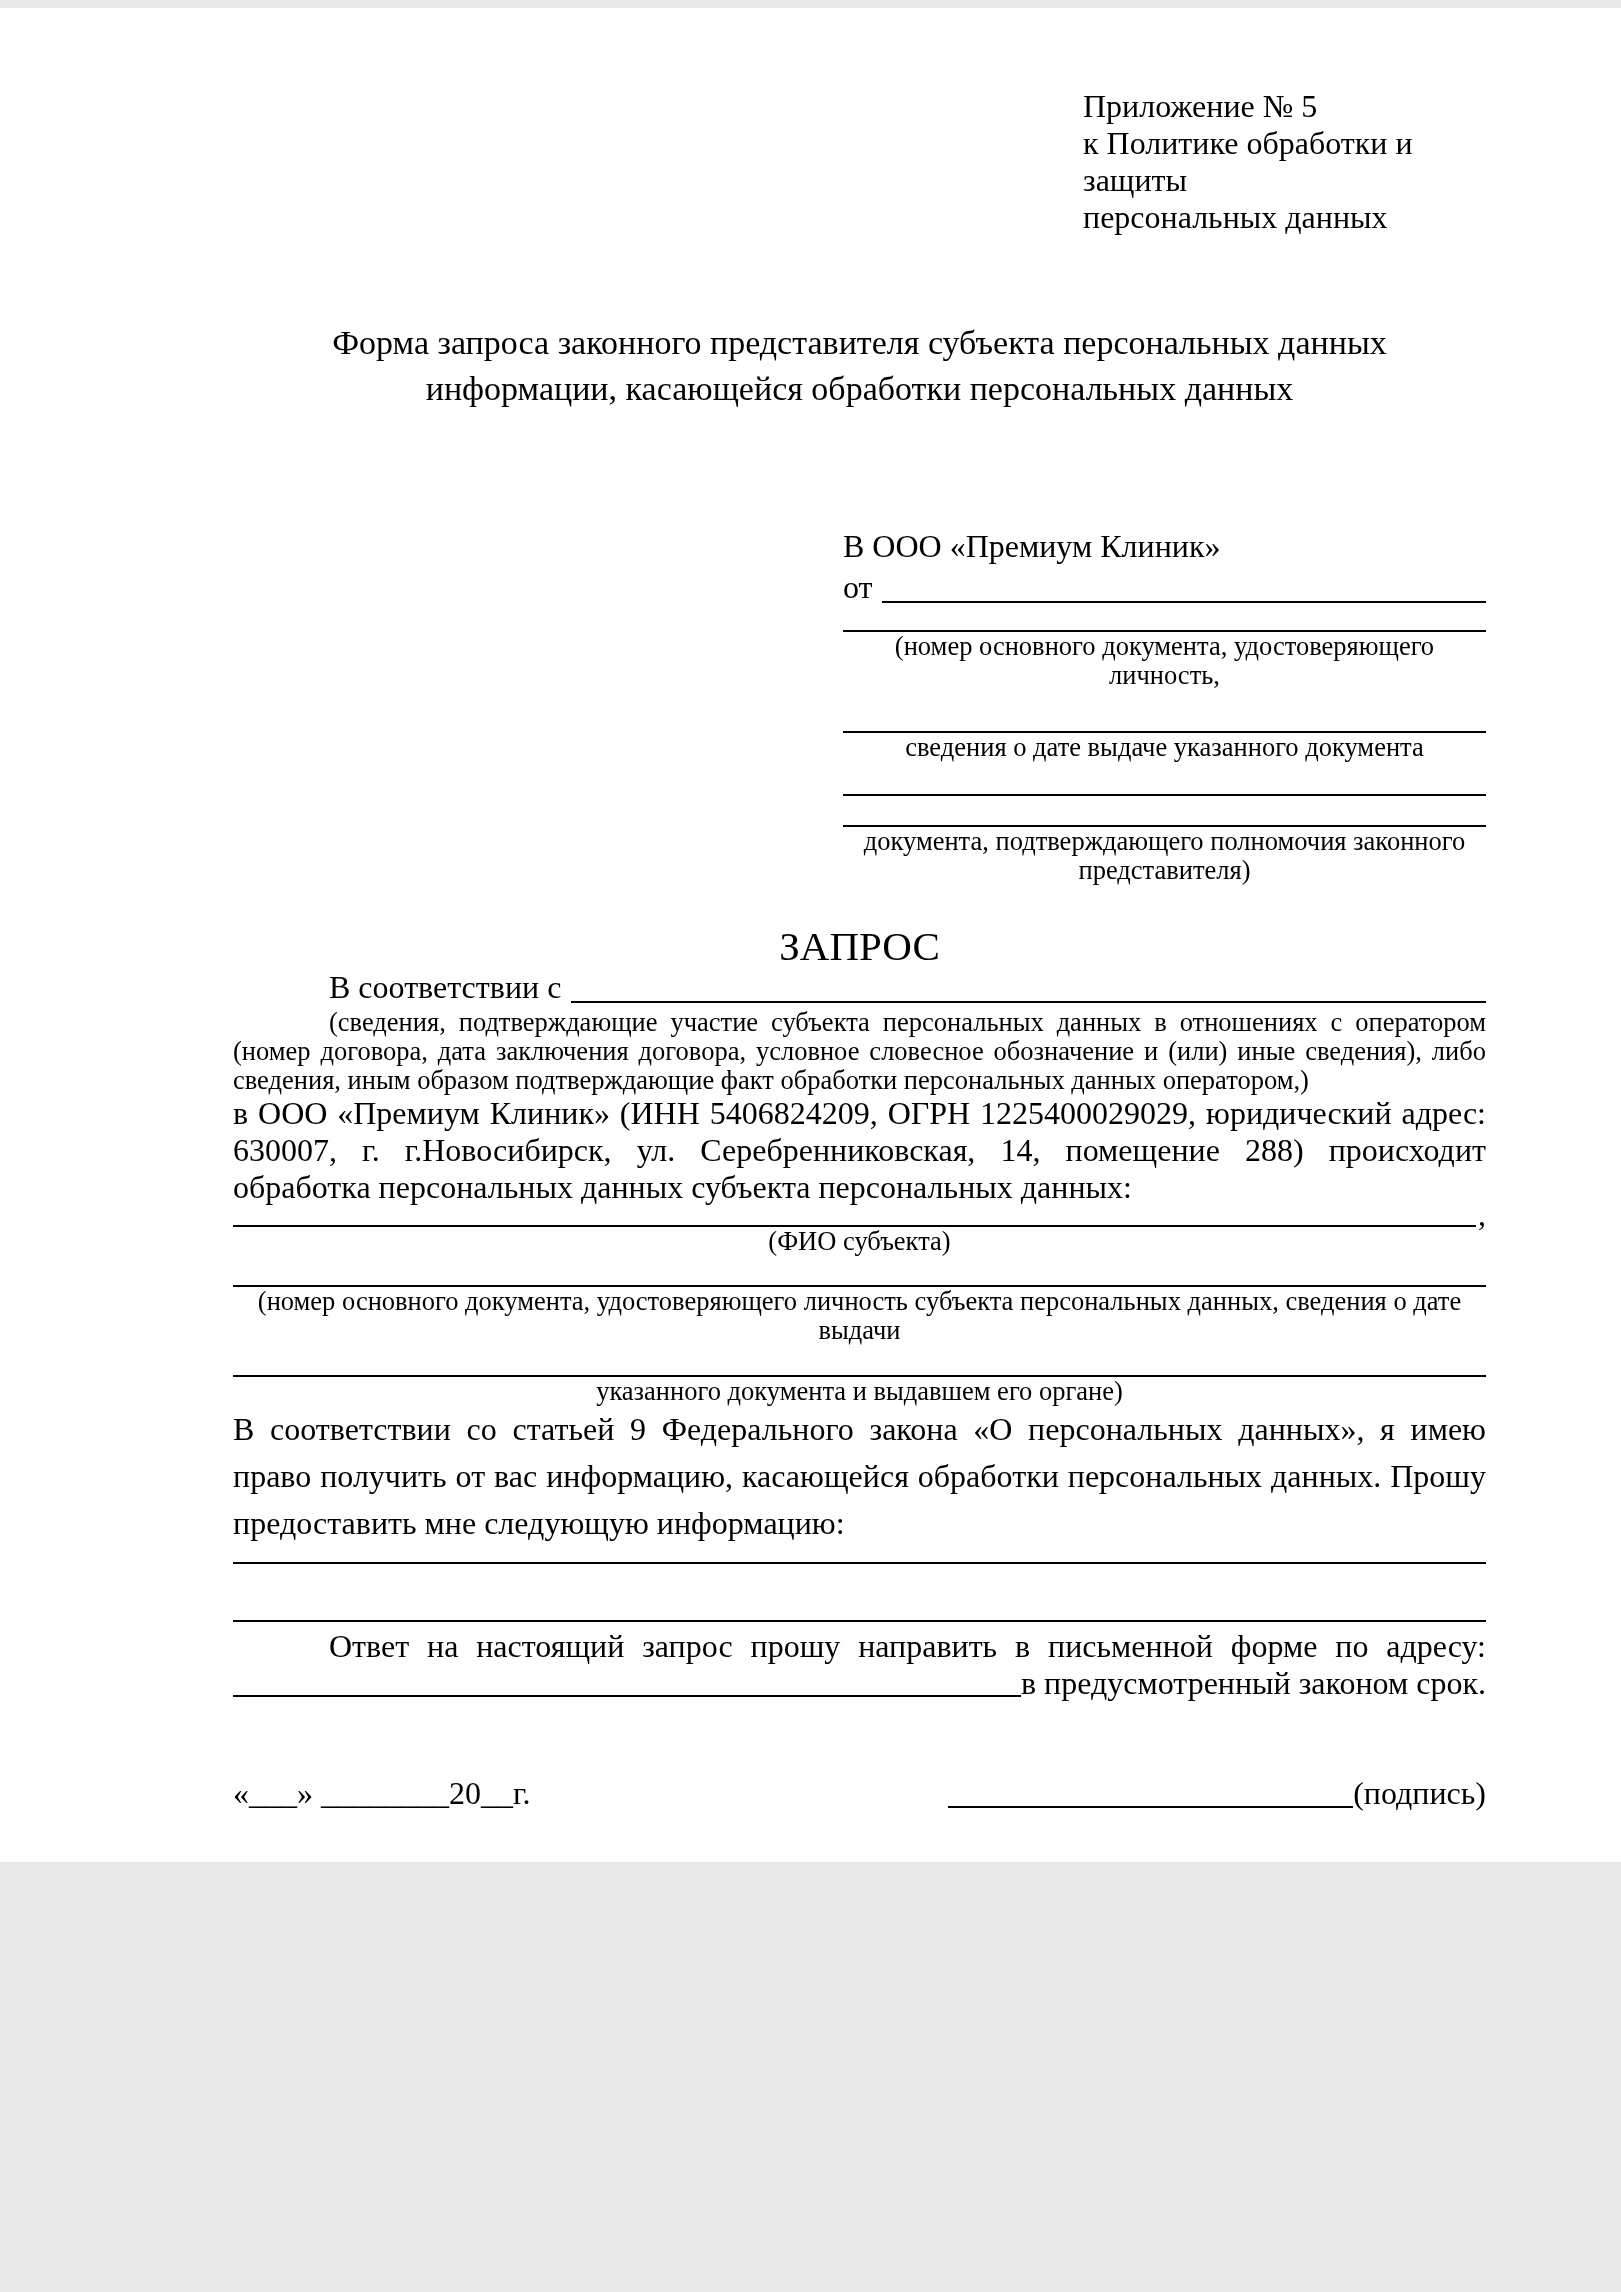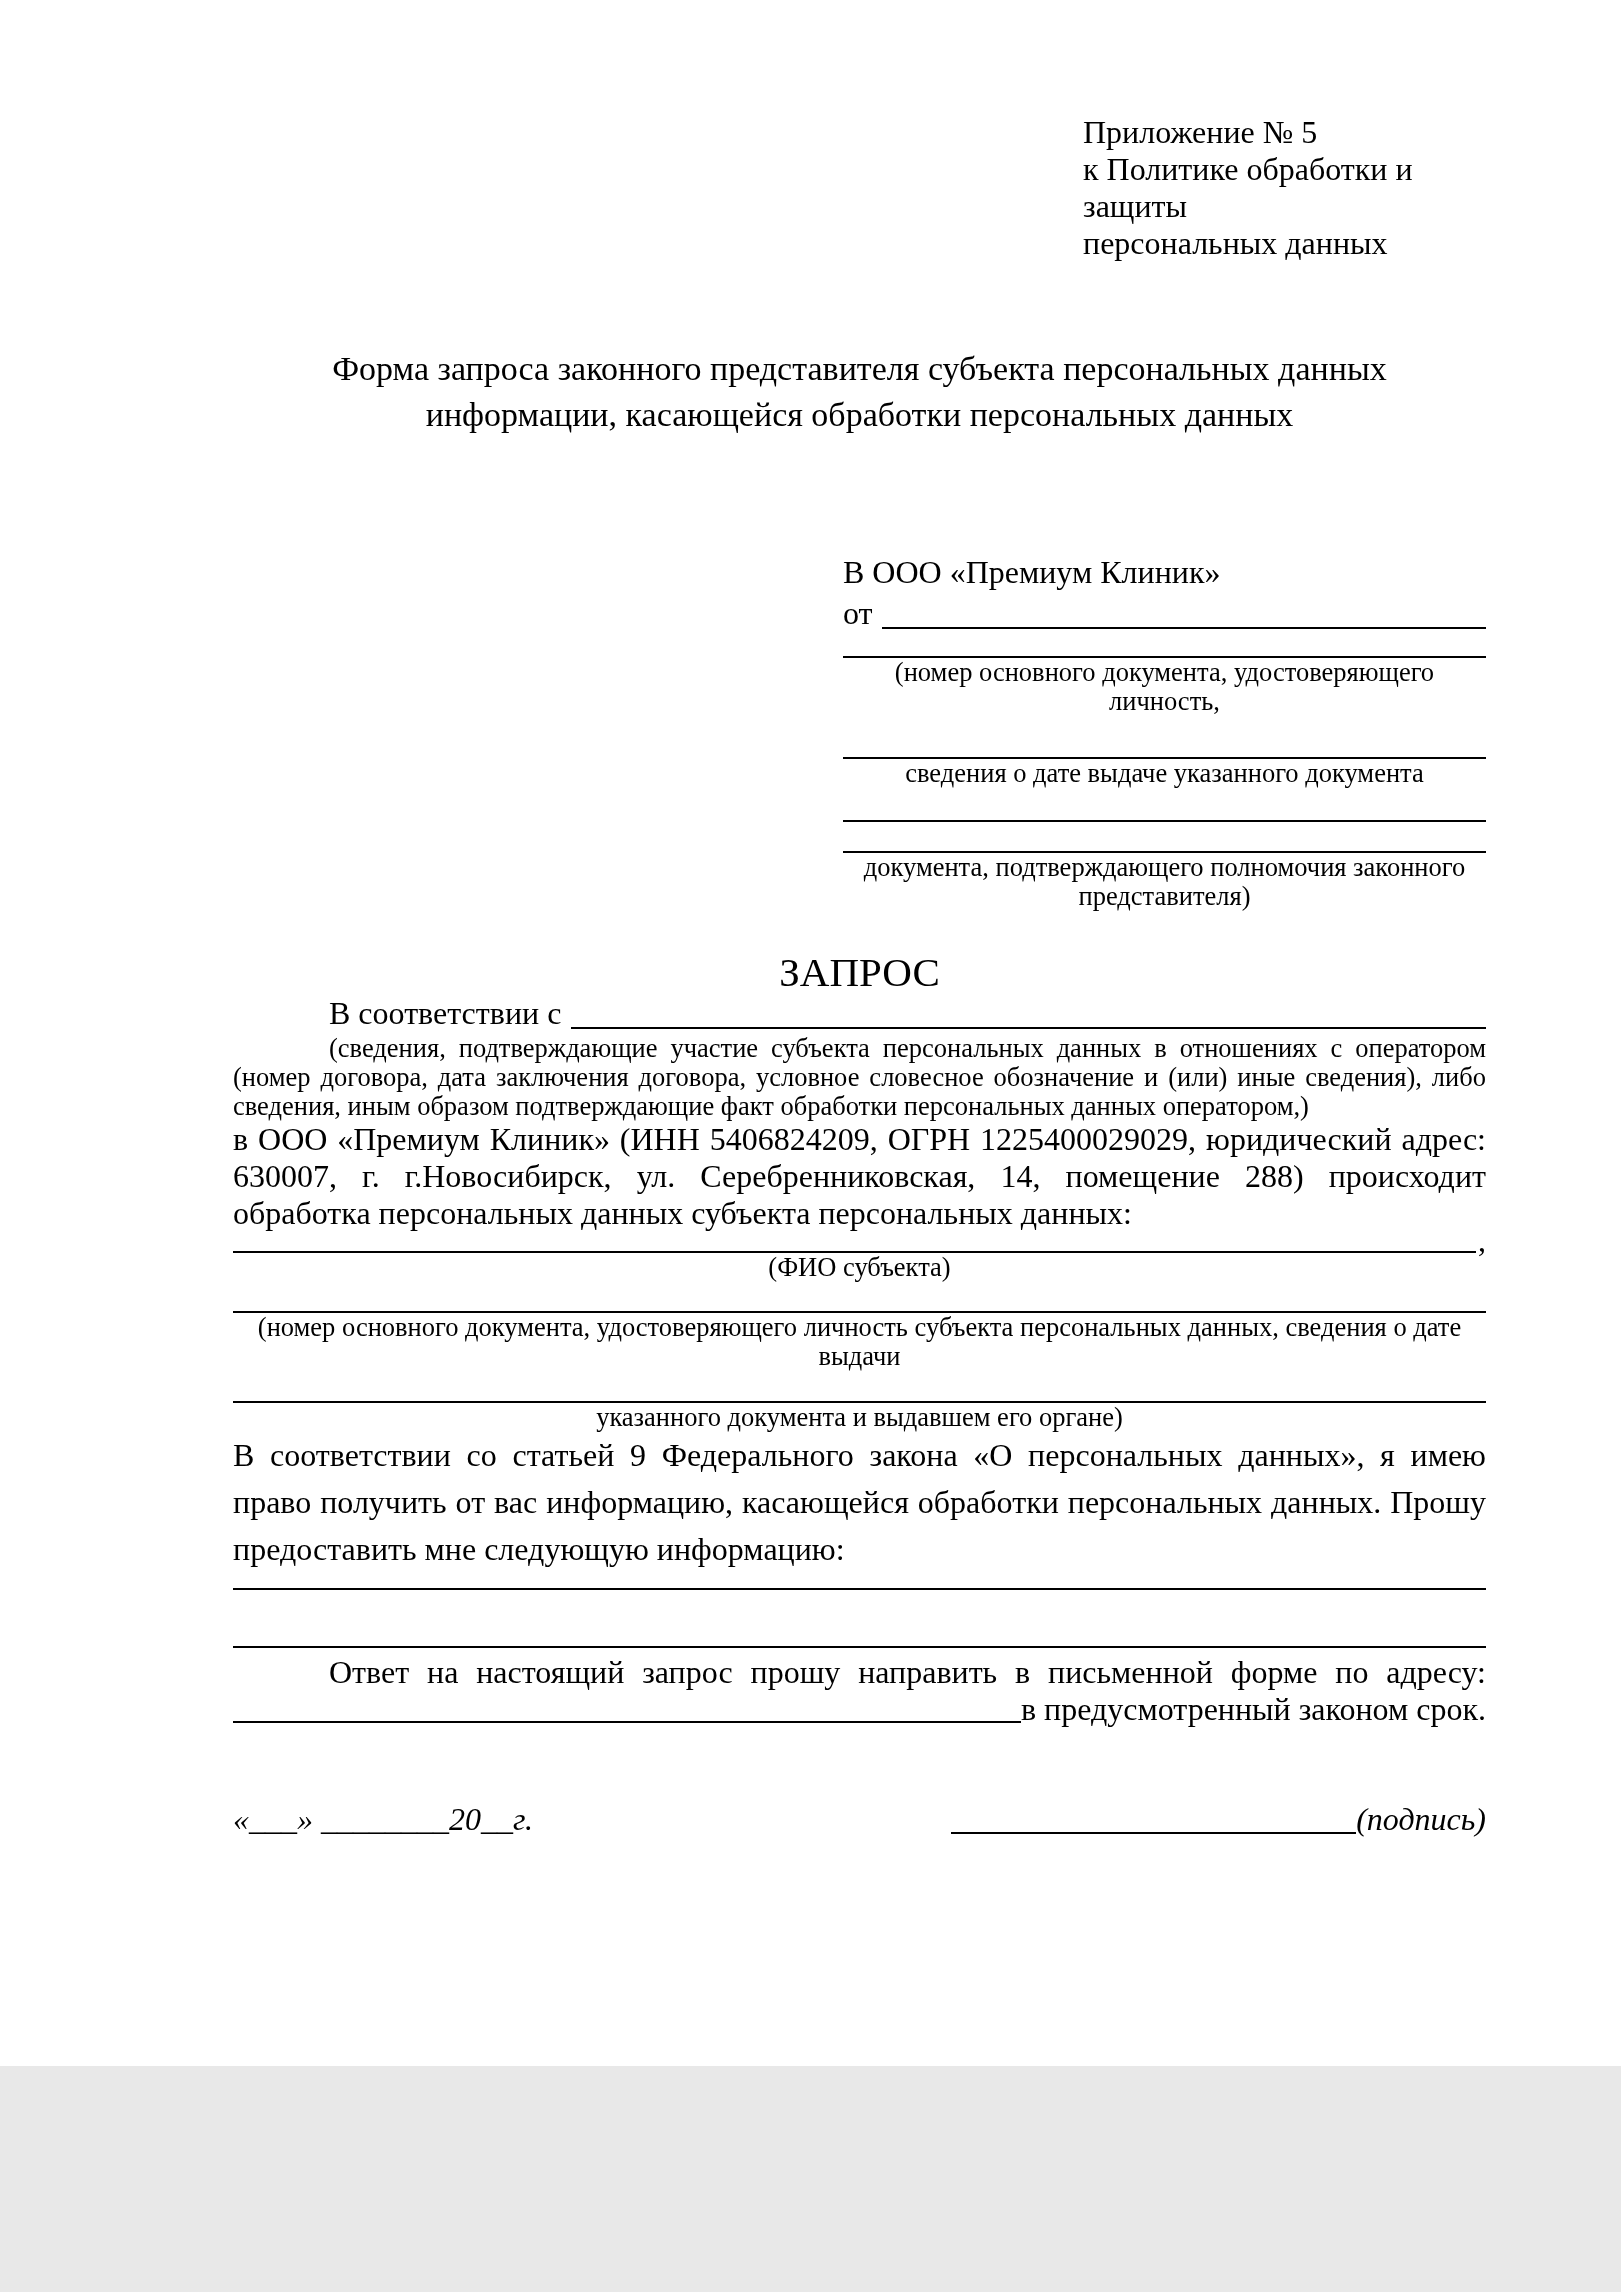--- a/index.html
+++ b/index.html
@@ -1,24 +1,24 @@
 <!DOCTYPE html>
 <html><head>
 <meta charset="utf-8">
 <style>
   html,body { margin:0; padding:0; background:#e8e8e8; }
   .page {
     position:relative;
-    width:1621px; height:2066px;
-    margin:0 auto;
+    width:1621px; height:1854px;
+    margin:8px auto;
     background:#ffffff;
     color:#000;
     font-family:"Liberation Serif","DejaVu Serif",serif;
     box-sizing:border-box;
-    padding:114px 135px 0 233px;
+    padding:80px 135px 0 233px;
     overflow:hidden;
   }
   
   .annex { margin-left:850px; font-size:32px; line-height:37px; }
   
   .doc-title { margin-top:84px; font-weight:normal; font-size:34px; line-height:46px; text-align:center; }
   .doc-title .tl { white-space:nowrap; width:max-content; margin:0 auto; }
   
   .addressee { margin-top:114px; margin-left:610px; width:643px; font-size:32px; line-height:41px; }
   .flexrow { display:flex;justify-content:flex-end; }
@@ -41,21 +41,21 @@
   .sb1 { margin-top:29px; }
   .sb2 { margin-top:30px; }
   .law-para { font-size:32px; line-height:47px; text-align:justify; }
   .eb1 { margin-top:14.7px; }
   .eb2 { margin-top:56px; }
   .answer-l1 { margin-top:5.9px; font-size:32px; line-height:37px; text-align:justify; text-align-last:justify; text-indent:96px; }
   .answer-l2 { display:flex; font-size:32px; line-height:37px; }
   .answer-l2 .fill { margin-left:0; }
   .answer-l2 .sfx { white-space:nowrap; }
   
-  .footer { display:flex; justify-content:space-between; align-items:flex-start; margin-top:71px; font-size:32px; line-height:41px;font-style:italic; }
+  .footer { display:flex; justify-content:space-between; align-items:flex-start; margin-top:71px; font-size:32px; line-height:41px; }
   .sig-wrap { display:flex; align-items:flex-start; }
   .sig-line { width:405px; height:33px; border-bottom:2.9px solid #000; }
   .sig-cap { white-space:nowrap; }
 </style>
 </head>
 <body>
 
 <div class="page">
 
   <div class="annex">

